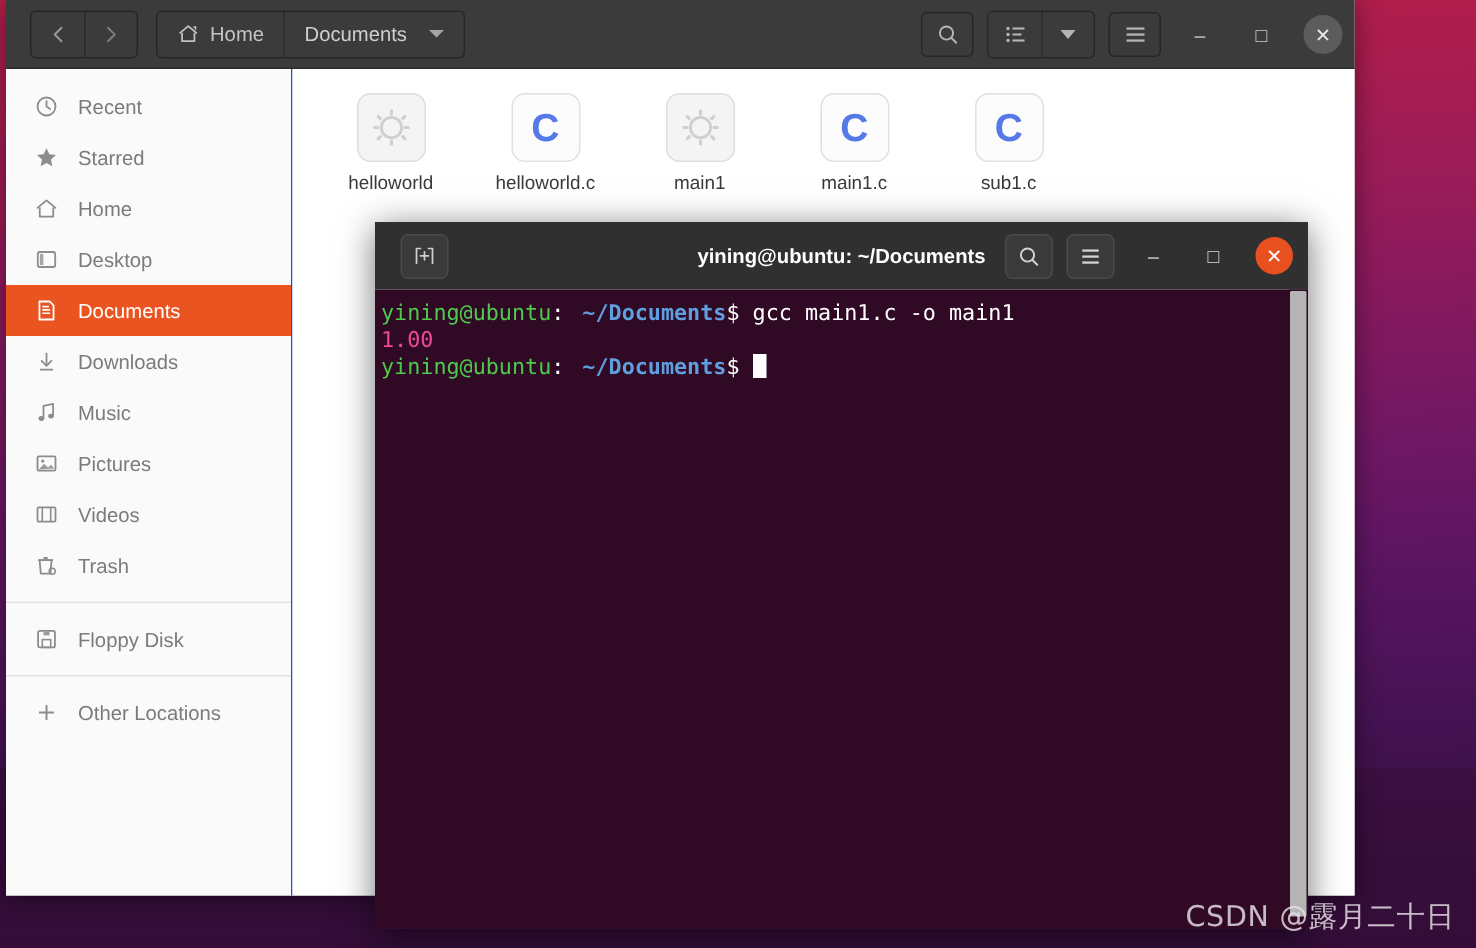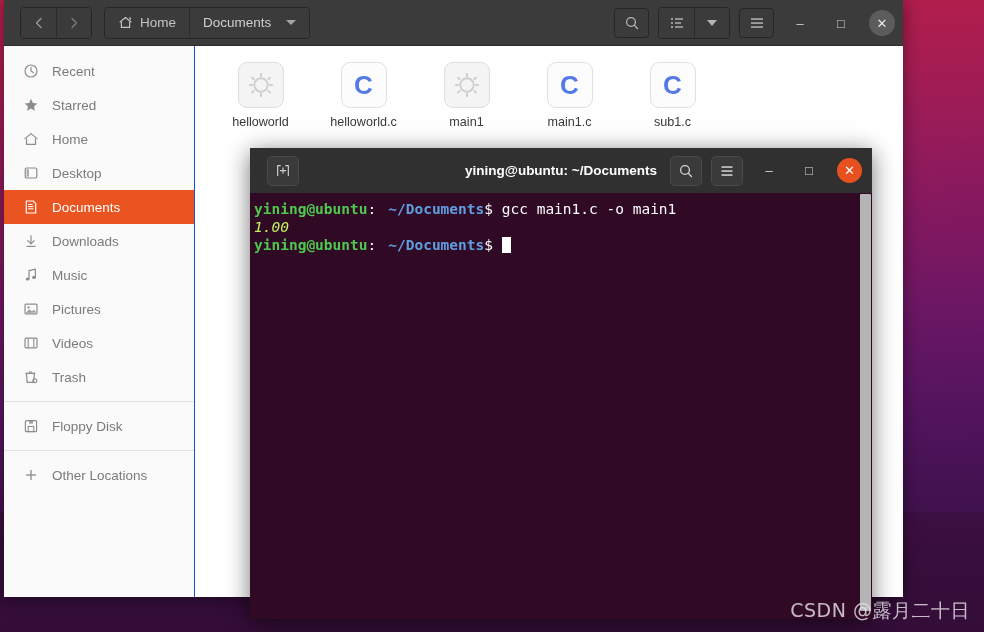--- a/index.html
+++ b/index.html
@@ -274,26 +274,26 @@
     width: 13px;
     background: #300a24;
   }
   #term-scroll-thumb {
     position:absolute; right:1px; top:1px;
     width: 11px; height: 98%;
     background: #b5b5b5;
     border-radius: 1px;
   }
   .tline { white-space: pre; }
-  .t-user { color: #4ec94e; font-weight: 700; }
+  .t-user { color: #4ec94e; font-weight: 400; }
   .t-colon { color: #ffffff; }
   .t-path { color: #5f9fe0; font-weight: 700; margin-left: 12px; }
   .t-dollar { color: #ffffff; }
   .t-cmd { color: #ffffff; }
-  .t-out { color: #bef264; font-style: italic; }
+  .t-out { color: #ec4899; }
   .t-cursor {
     display:inline-block;
     width: 9px; height: 16px;
     background: #ffffff;
     vertical-align: -3px;
   }
 
   
   #watermark {
     position:absolute;

